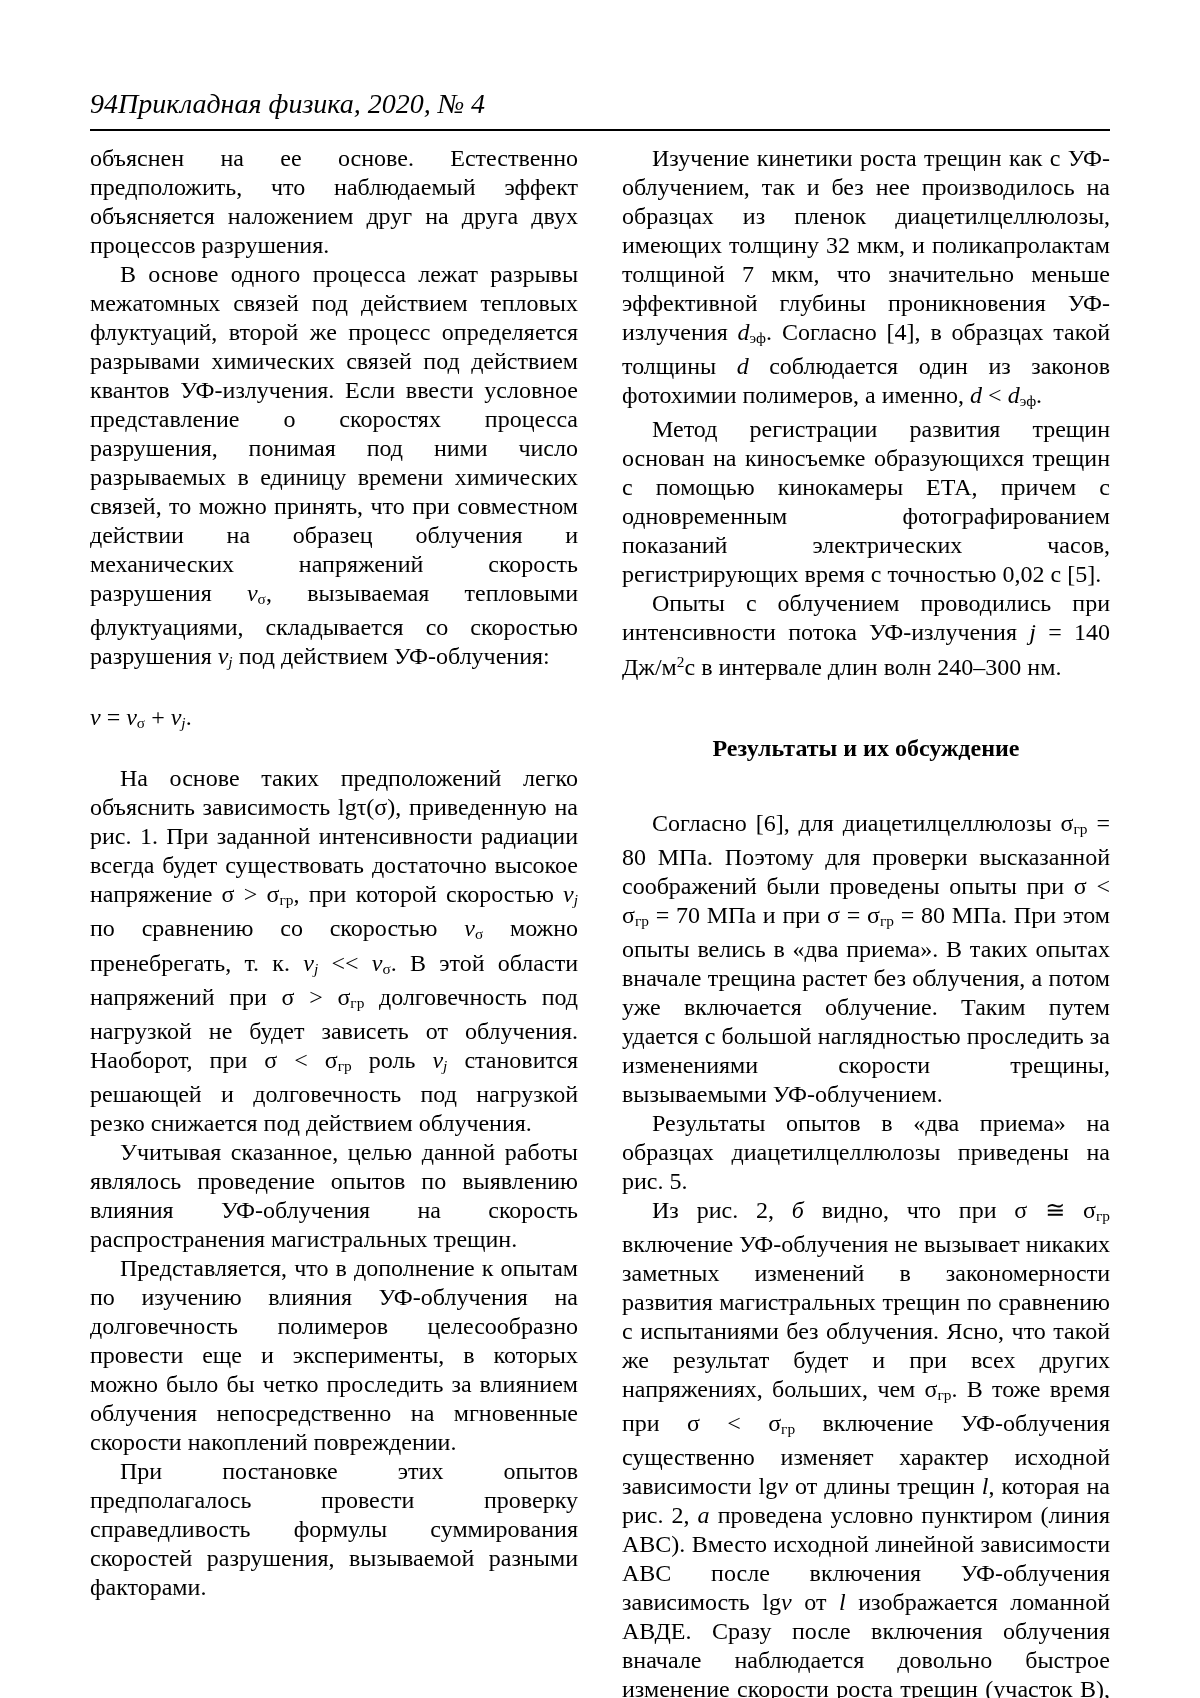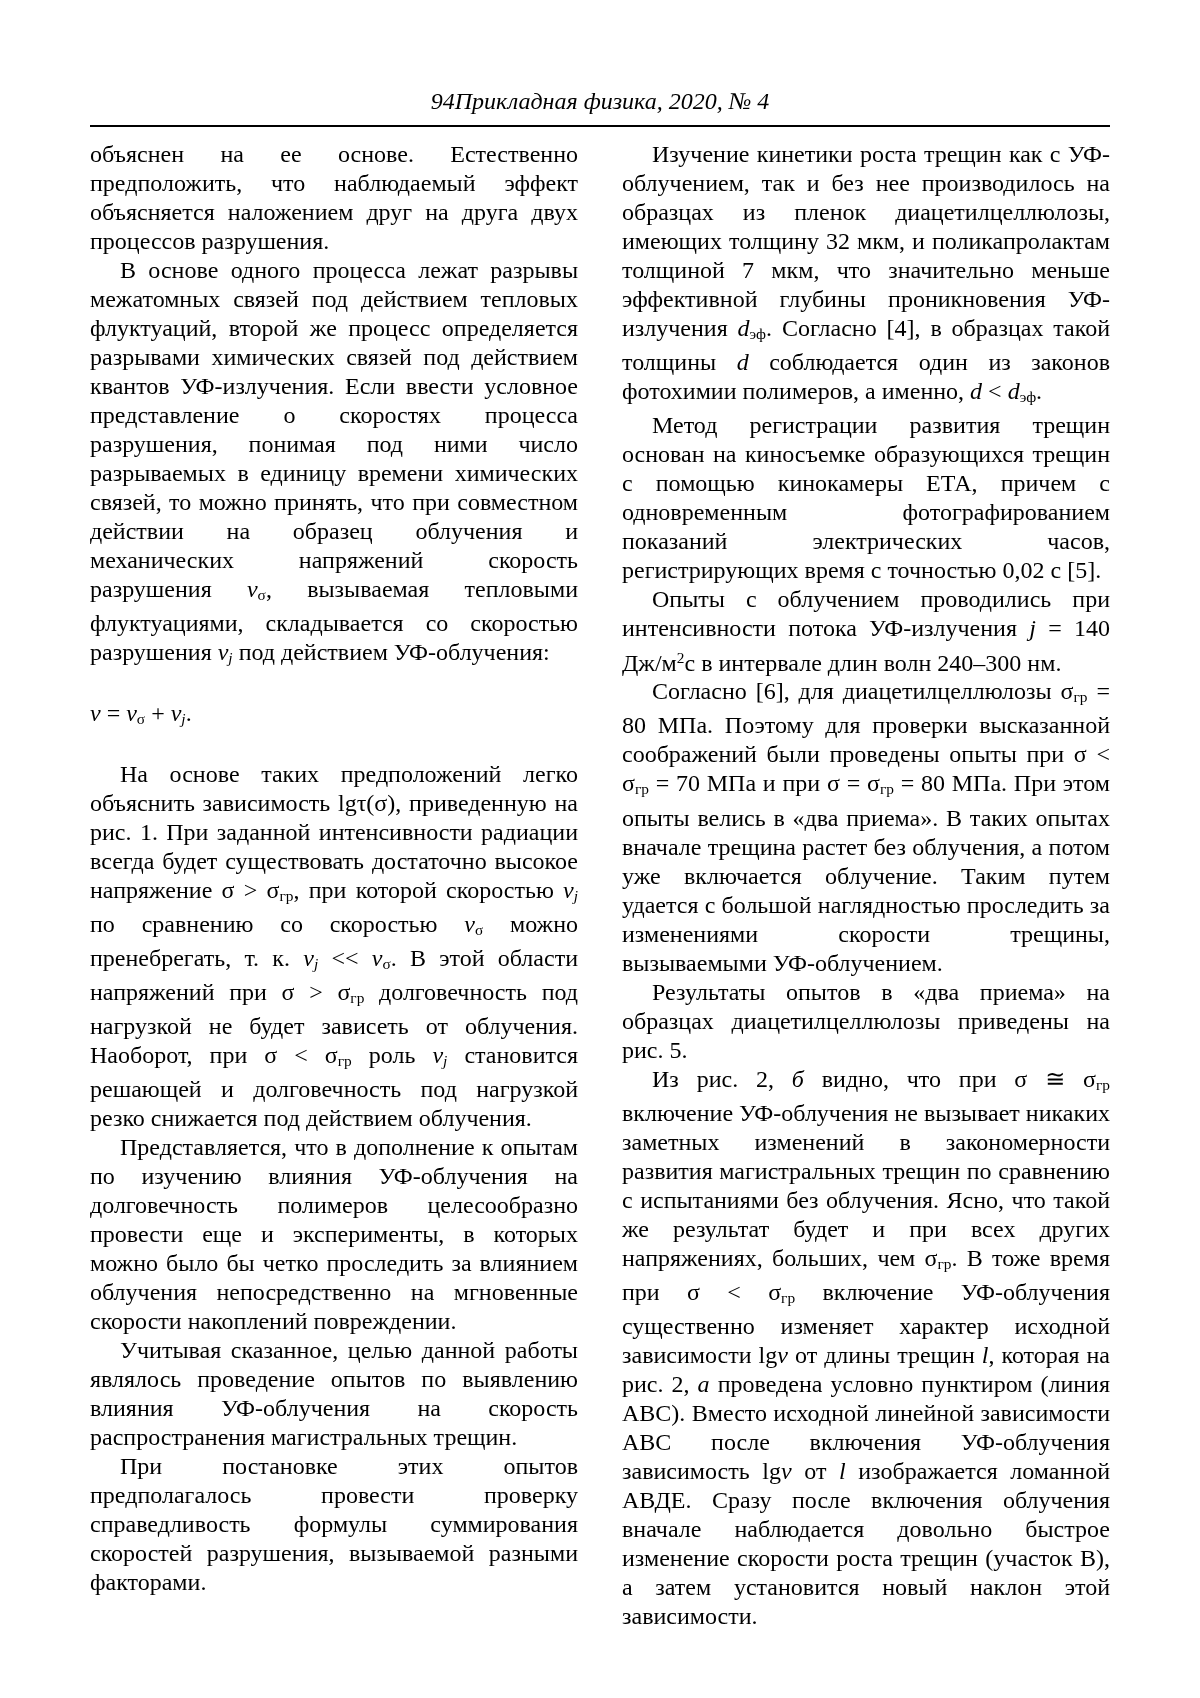--- a/index.html
+++ b/index.html
@@ -9,24 +9,24 @@
     height: 1698px;
     background: #ffffff;
     color: #000000;
     font-family: "Liberation Serif", "DejaVu Serif", serif;
     box-sizing: border-box;
     padding: 88px 90px 0 90px;
     overflow: hidden;
   }
   .page-header {
     display: flex;
-    justify-content: center;
+    justify-content: flex-start;
     align-items: flex-end;
     font-style: italic;
-    font-size: 24px;
+    font-size: 28px;
     line-height: 1.15;
   }
   .header-rule {
     border-bottom: 2px solid #000000;
     margin-top: 9px;
   }
   .columns {
     display: flex;
     gap: 44px;
     margin-top: 13px;
@@ -65,26 +65,27 @@
     <span>94</span>
     <span>Прикладная физика, 2020, № 4</span>
   </div>
   <div class="header-rule"></div>
   <div class="columns">
     <div class="col">
         <p class="para">объяснен на ее основе. Естественно предположить, что наблюдаемый эффект объясняется наложением друг на друга двух процессов разрушения.</p>
         <p class="para indent">В основе одного процесса лежат разрывы межатомных связей под действием тепловых флуктуаций, второй же процесс определяется разрывами химических связей под действием квантов УФ-излучения. Если ввести условное представление о скоростях процесса разрушения, понимая под ними число разрываемых в единицу времени химических связей, то можно принять, что при совместном действии на образец облучения и механических напряжений скорость разрушения <span class="i">v</span><span class="sub">σ</span>, вызываемая тепловыми флуктуациями, складывается со скоростью разрушения <span class="i">v</span><span class="isub">j</span> под действием УФ-облучения:</p>
         <div class="formula"><span class="i">v</span> = <span class="i">v</span><span class="sub">σ</span> + <span class="i">v</span><span class="isub">j</span>.</div>
         <p class="para indent">На основе таких предположений легко объяснить зависимость lgτ(σ), приведенную на рис. 1. При заданной интенсивности радиации всегда будет существовать достаточно высокое напряжение σ &gt; σ<span class="sub">гр</span>, при которой скоростью <span class="i">v</span><span class="isub">j</span> по сравнению со скоростью <span class="i">v</span><span class="sub">σ</span> можно пренебрегать, т. к. <span class="i">v</span><span class="isub">j</span> &lt;&lt; <span class="i">v</span><span class="sub">σ</span>. В этой области напряжений при σ &gt; σ<span class="sub">гр</span> долговечность под нагрузкой не будет зависеть от облучения. Наоборот, при σ &lt; σ<span class="sub">гр</span> роль <span class="i">v</span><span class="isub">j</span> становится решающей и долговечность под нагрузкой резко снижается под действием облучения.</p>
+        <p class="para indent">Учитывая сказанное, целью данной работы являлось проведение опытов по выявлению влияния УФ-облучения на скорость распространения магистральных трещин.</p>
         <p class="para indent">Представляется, что в дополнение к опытам по изучению влияния УФ-облучения на долговечность полимеров целесообразно провести еще и эксперименты, в которых можно было бы четко проследить за влиянием облучения непосредственно на мгновенные скорости накоплений повреждении.</p>
-        <p class="para indent">Учитывая сказанное, целью данной работы являлось проведение опытов по выявлению влияния УФ-облучения на скорость распространения магистральных трещин.</p>
         <p class="para indent">При постановке этих опытов предполагалось провести проверку справедливость формулы суммирования скоростей разрушения, вызываемой разными факторами.</p>
       </div>
     <div class="col">
         <p class="para indent">Изучение кинетики роста трещин как с УФ-облучением, так и без нее производилось на образцах из пленок диацетилцеллюлозы, имеющих толщину 32 мкм, и поликапролактам толщиной 7 мкм, что значительно меньше эффективной глубины проникновения УФ-излучения <span class="i">d</span><span class="sub">эф</span>. Согласно [4], в образцах такой толщины <span class="i">d</span> соблюдается один из законов фотохимии полимеров, а именно, <span class="i">d</span> &lt; <span class="i">d</span><span class="sub">эф</span>.</p>
         <p class="para indent">Метод регистрации развития трещин основан на киносъемке образующихся трещин с помощью кинокамеры ЕТА, причем с одновременным фотографированием показаний электрических часов, регистрирующих время с точностью 0,02 с [5].</p>
         <p class="para indent">Опыты с облучением проводились при интенсивности потока УФ-излучения <span class="i">j</span> = 140 Дж/м<span class="sup">2</span>с в интервале длин волн 240–300 нм.</p>
+        <h3 class="heading">Результаты и их обсуждение</h3>
         <p class="para indent">Согласно [6], для диацетилцеллюлозы σ<span class="sub">гр</span> = 80 МПа. Поэтому для проверки высказанной соображений были проведены опыты при σ &lt; σ<span class="sub">гр</span> = 70 МПа и при σ = σ<span class="sub">гр</span> = 80 МПа. При этом опыты велись в «два приема». В таких опытах вначале трещина растет без облучения, а потом уже включается облучение. Таким путем удается с большой наглядностью проследить за изменениями скорости трещины, вызываемыми УФ-облучением.</p>
         <p class="para indent">Результаты опытов в «два приема» на образцах диацетилцеллюлозы приведены на рис. 5.</p>
         <p class="para indent">Из рис. 2, <span class="i">б</span> видно, что при σ ≅ σ<span class="sub">гр</span> включение УФ-облучения не вызывает никаких заметных изменений в закономерности развития магистральных трещин по сравнению с испытаниями без облучения. Ясно, что такой же результат будет и при всех других напряжениях, больших, чем σ<span class="sub">гр</span>. В тоже время при σ &lt; σ<span class="sub">гр</span> включение УФ-облучения существенно изменяет характер исходной зависимости lg<span class="i">v</span> от длины трещин <span class="i">l</span>, которая на рис. 2, <span class="i">а</span> проведена условно пунктиром (линия АВС). Вместо исходной линейной зависимости АВС после включения УФ-облучения зависимость lg<span class="i">v</span> от <span class="i">l</span> изображается ломанной АВДЕ. Сразу после включения облучения вначале наблюдается довольно быстрое изменение скорости роста трещин (участок В), а затем установится новый наклон этой зависимости.</p>
       </div>
   </div>
 </div>
 
 </body></html>

